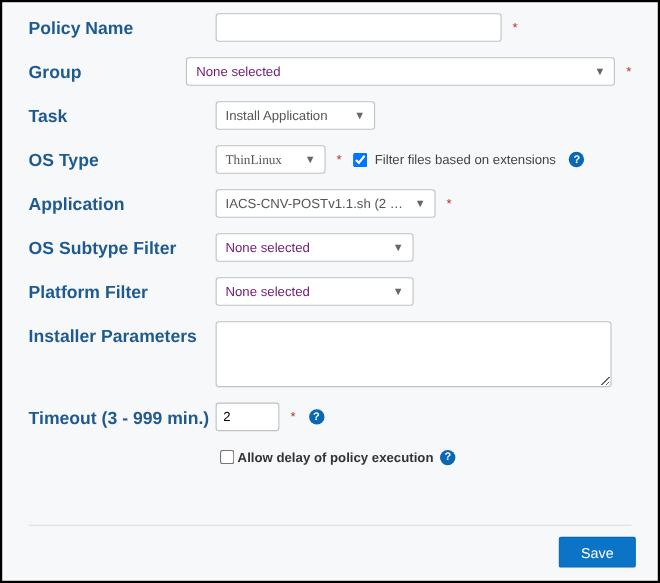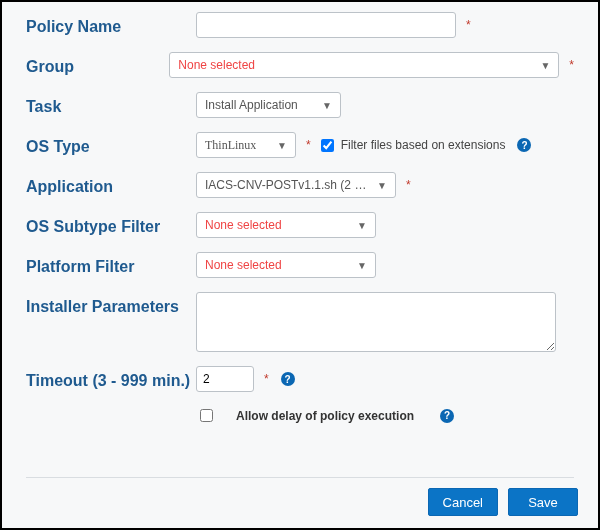--- a/index.html
+++ b/index.html
@@ -127,21 +127,21 @@
     border: 1px solid #bcc2c8;
     border-radius: 3px;
     padding: 2px 6px;
     font-size: 12px;
   }
   .allow-row {
     margin-left: 170px;
     margin-bottom: 14px;
     display: flex;
     align-items: center;
-    gap: 20px;
+    gap: 0;
   }
   .allow-row .text { color: #333; font-weight: bold; font-size: 12px; }
   .divider {
     border-top: 1px solid #d9dde1;
     margin: 0 24px;
   }
   .modal-footer {
     padding: 10px 20px 12px 20px;
     display: flex;
     justify-content: flex-end;
@@ -155,21 +155,21 @@
     color: #fff;
     font-size: 13px;
     border-radius: 2px;
     cursor: pointer;
     display: inline-flex;
     align-items: center;
     justify-content: center;
     padding: 0 14px;
   }
   .select .val { white-space: nowrap; overflow: hidden; text-overflow: ellipsis; }
-  .no-select { color: #ef4444; }
+  .no-select { color: #701a75; }
 </style>
 </head>
 <body>
 
 <div class="modal">
 
 
   <div class="modal-body">
 
     <div class="form-row">
@@ -268,17 +268,16 @@
       <input type="checkbox" style="">
       <span class="text">Allow delay of policy execution</span>
       <span class="help-icon">?</span>
     </div>
 
   </div>
 
   <div class="divider"></div>
 
   <div class="modal-footer">
-    <div class="btn">Cancel</div>
     <div class="btn">Save</div>
   </div>
 
 </div>
 
 </body></html>

